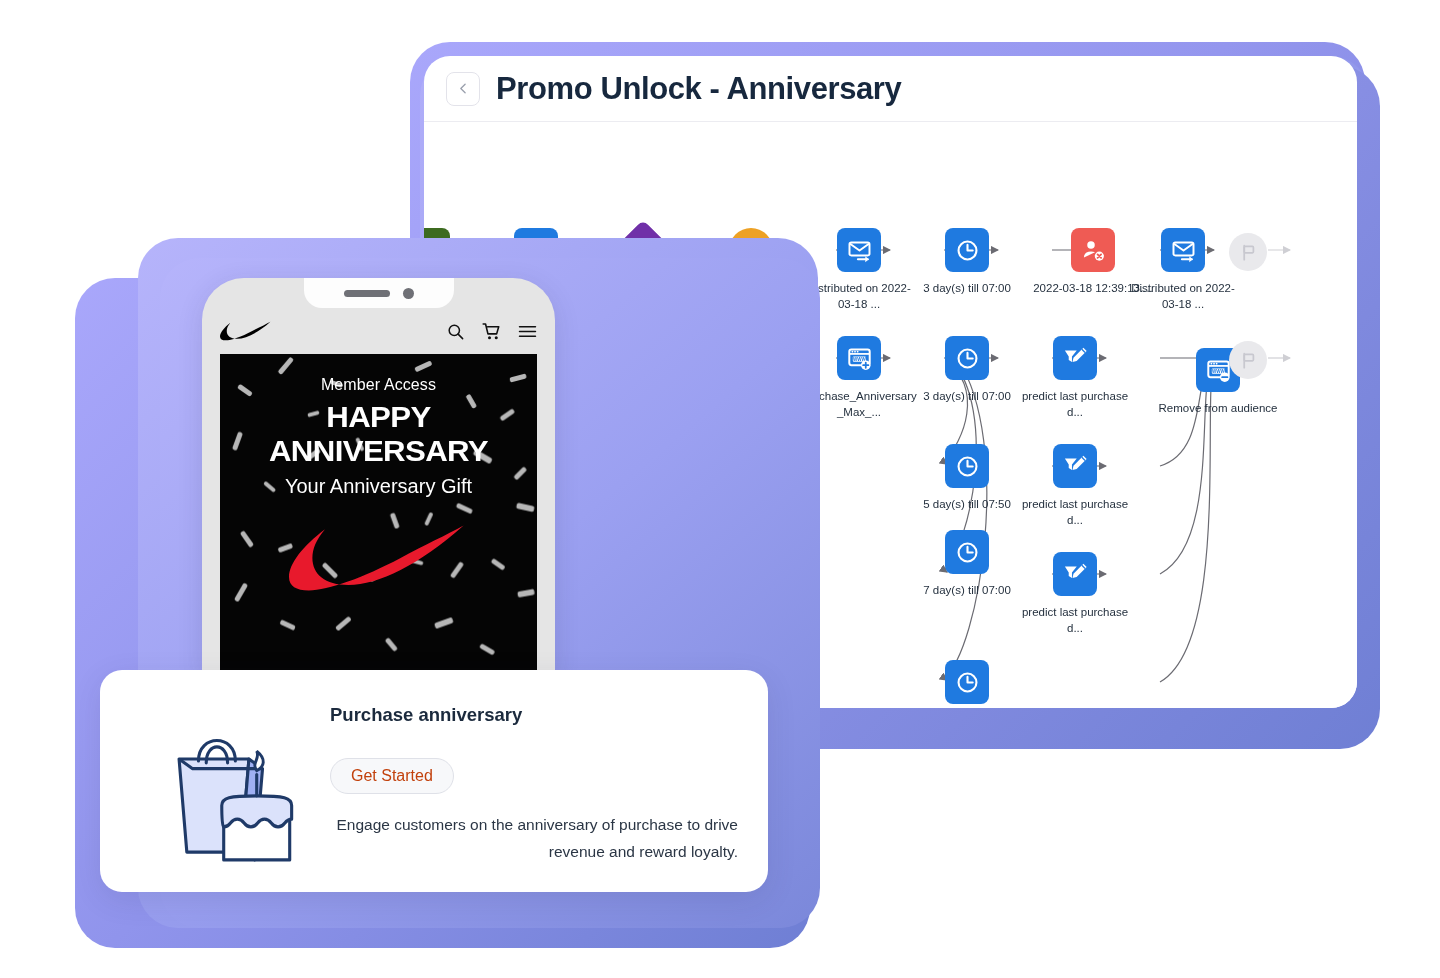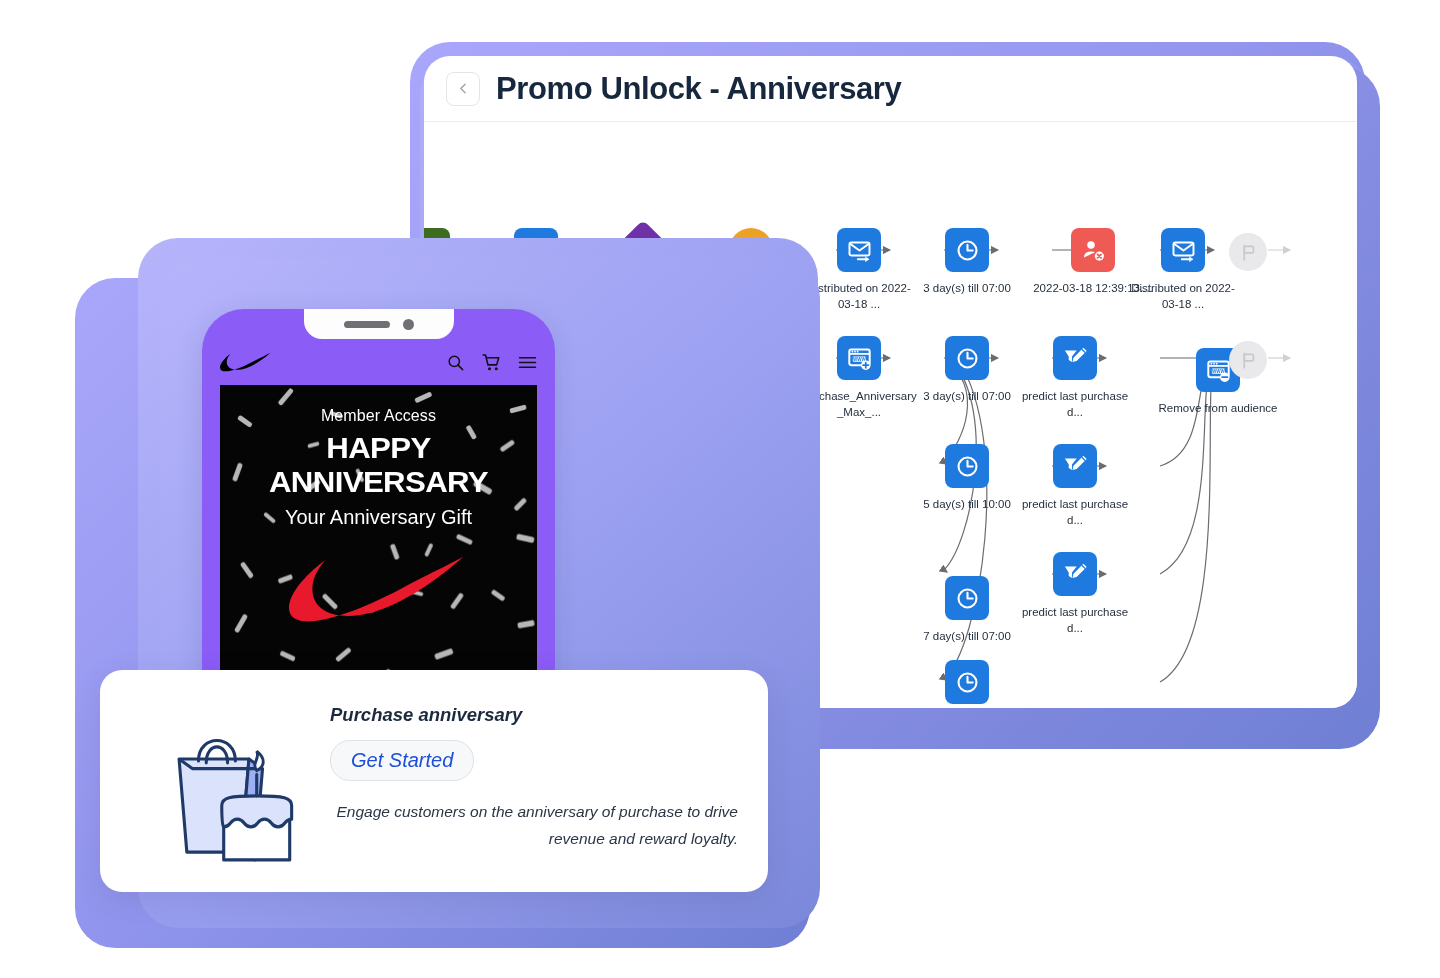--- a/index.html
+++ b/index.html
@@ -75,24 +75,23 @@
   .node .tile svg { width: 25px; height: 25px; fill: #fff; }
   .node .tile.circ-gray svg { width: 19px; height: 19px; fill: #c8c8cf; }
   .node .label {
     margin-top: 9px; font-size: 11.5px; line-height: 15.5px; color: #25313f;
     font-family: "Liberation Sans", sans-serif; word-break: break-word;
   }
 
   
   #phone-shell {
     position: absolute; left: 202px; top: 278px; width: 353px; height: 395px;
-    background: #8b5cf6; border-radius: 42px 42px 0 0;
+    background: #e5e5e5; border-radius: 42px 42px 0 0;
     box-shadow: 0 6px 26px rgba(40,40,80,.13);
     overflow: hidden;
-    margin-top: 31px;
   }
   #phone-notch {
     position: absolute; left: 50%; top: 0; transform: translateX(-50%);
     width: 150px; height: 30px; background: #fdfdfd;
     border-bottom-left-radius: 18px; border-bottom-right-radius: 18px;
     display: flex; align-items: center; justify-content: center; gap: 13px;
   }
   #speaker { width: 46px; height: 7px; border-radius: 4px; background:#6f7076; }
   #camera  { width: 11px; height: 11px; border-radius: 50%; background:#6f7076; }
   #phone-topbar {
@@ -117,30 +116,30 @@
   }
   #hero-sub { font-size: 20px; margin-top: 7px; }
   #hero-swoosh { position:relative; margin-top: 24px; text-align:center; }
   #hero-swoosh svg { width: 180px; height: 72px; fill:#e8192c; }
 
   
   #promo-card {
     position: absolute; left: 100px; top: 670px; width: 668px; height: 222px;
     background: #fff; border-radius: 22px;
     box-shadow: 0 8px 30px rgba(40,40,80,.10);
-    display: flex; align-items: flex-start; padding: 26px 30px; font-style: italic;
+    display: flex; align-items: flex-start; padding: 26px 30px;
   }
   #promo-art { width: 200px; flex: 0 0 200px; display:flex; align-items:center;
                justify-content:center; padding-top: 22px; }
   #promo-body { padding-top: 8px; }
   #promo-title { font-size: 18.5px; font-weight: 700; color:#1b2a3d; }
   #get-started-btn {
-    display: inline-block; margin-top: 14px; padding: 8px 20px;
+    display: inline-block; margin-top: 32px; padding: 8px 20px;
     border: 1px solid #dfe1e8; border-radius: 20px; background: #f7f8fa;
-    font-size: 20px; color: #1d4ed8; cursor: pointer;
+    font-size: 16px; color: #c2410c; cursor: pointer;
   }
   #promo-desc {
     margin-top: 17px; font-size: 15.5px; line-height: 27px; color:#2b3murray;
     color: #2b3645; max-width: 430px; text-align: right;
   }
 </style>
 </head>
 <body>
 
 <div id="stage">
@@ -362,33 +361,33 @@
               </svg>
             </div>
           </div>
           <div class="node" style="left: 483px; top: 322px;">
             <div class="tile sq-blue">
               <svg viewBox="0 0 24 24">
                 <circle cx="12" cy="12" r="8.6" fill="none" stroke="#fff" stroke-width="2"></circle>
                 <path d="M12 6.6 V12 H17" fill="none" stroke="#fff" stroke-width="2" stroke-linecap="round" stroke-linejoin="round"></path>
               </svg>
             </div>
-            <div class="label">5 day(s) till 10:00</div>
+            <div class="label">5 day(s) till 07:50</div>
           </div>
           <div class="node" style="left: 591px; top: 322px;">
             <div class="tile sq-blue">
               <svg viewBox="0 0 24 24">
                 <path d="M1.8 4.4h11.4L8.6 10v5.4l-3.1-1.9V10z"></path>
                 <path d="M19.6 1.6l3.1 3.1-9.6 9.6-4 1 1-4z"></path>
                 <path d="M18.1 3.1l3.1 3.1" stroke="#1f7ae0" stroke-width="1.2" fill="none"></path>
               </svg>
             </div>
             <div class="label">predict last purchase d...</div>
           </div>
-          <div class="node" style="left: 483px; top: 454px;">
+          <div class="node" style="left: 483px; top: 408px;">
             <div class="tile sq-blue">
               <svg viewBox="0 0 24 24">
                 <circle cx="12" cy="12" r="8.6" fill="none" stroke="#fff" stroke-width="2"></circle>
                 <path d="M12 6.6 V12 H17" fill="none" stroke="#fff" stroke-width="2" stroke-linecap="round" stroke-linejoin="round"></path>
               </svg>
             </div>
             <div class="label">7 day(s) till 07:00</div>
           </div>
           <div class="node" style="left: 591px; top: 430px;">
             <div class="tile sq-blue">

